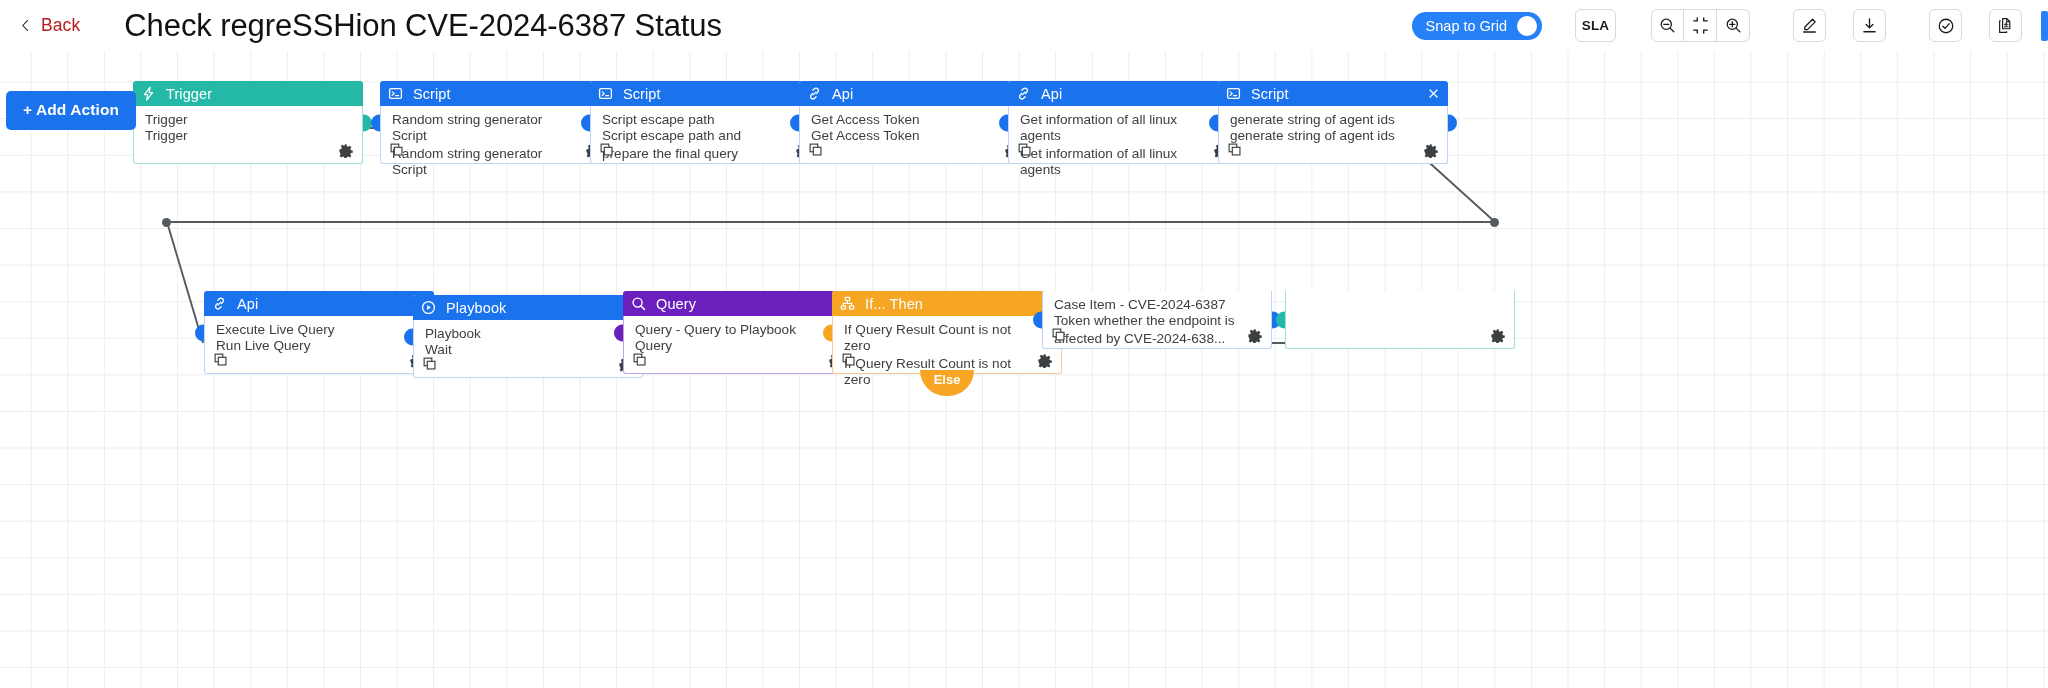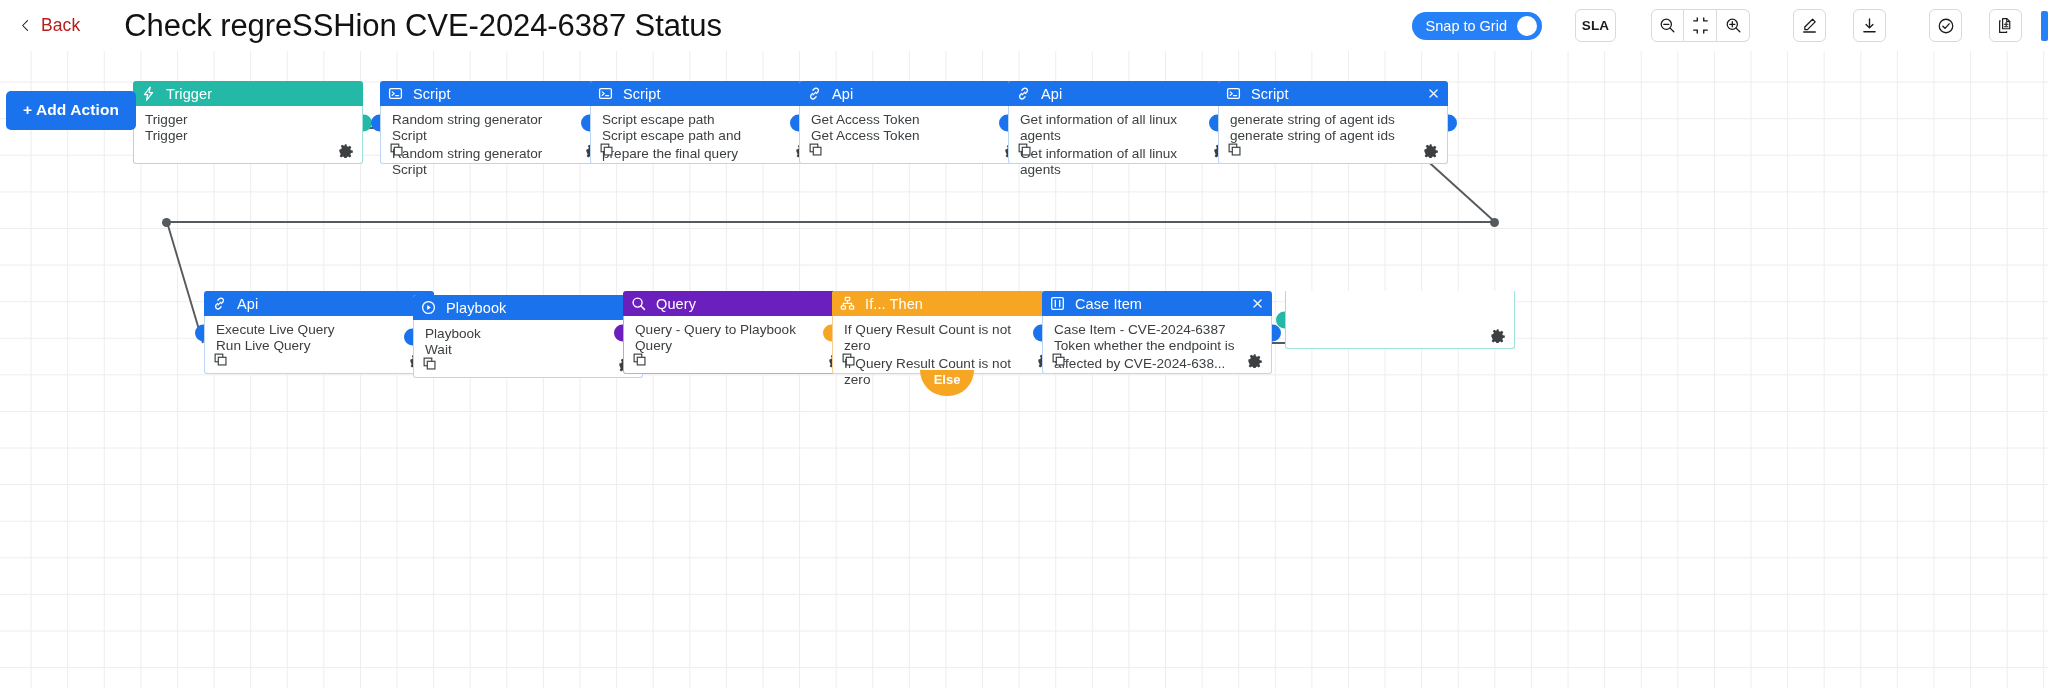--- a/index.html
+++ b/index.html
@@ -648,36 +648,20 @@
                 <path d="M7.5 4.3a3.2 3.2 0 100 6.4 3.2 3.2 0 000-6.4zm0 4.9a1.7 1.7 0 110-3.4 1.7 1.7 0 010 3.4z"></path>
                 <path d="M6.35.9h2.3l.35 2.05 1.45.6 1.75-1.1 1.6 1.6-1.1 1.75.6 1.45 2.05.35v2.3l-2.05.35-.6 1.45 1.1 1.75-1.6 1.6-1.75-1.1-1.45.6-.35 2.05h-2.3l-.35-2.05-1.45-.6-1.75 1.1-1.6-1.6 1.1-1.75-.6-1.45L.9 8.65v-2.3l2.05-.35.6-1.45-1.1-1.75 1.6-1.6 1.75 1.1 1.45-.6z" transform="scale(.93) translate(.55 .55)"></path>
               </g>
             </svg></span>
         </div>
         <span class="port left" style="background:#f6a623"></span>
         <span class="port right" style="background:#f6a623"></span>
         <div class="else-bubble">Else</div>
       </div>
       <div class="node" style="left: 1042px; top: 240px;">
-        <div class="node-head" style="background:#1a73ec">
-          <svg class="nh-icon" viewBox="0 0 15 15" width="15" height="15">
-            <rect x="1.7" y="1.7" width="11.6" height="11.6" rx="1.3" fill="none" stroke="#fff" stroke-width="1.3"></rect>
-            <g stroke="#fff" stroke-width="1.3" stroke-linecap="round">
-              <line x1="5.3" y1="4.4" x2="5.3" y2="10.6"></line>
-              <line x1="9.7" y1="4.4" x2="9.7" y2="10.6"></line>
-            </g>
-          </svg>
-          <span class="nh-title">Case Item</span>
-          <span class="nh-close"><svg class="" viewBox="0 0 15 15" width="14" height="14">
-              <g stroke="#fff" stroke-width="1.5" stroke-linecap="round">
-                <line x1="3.2" y1="3.2" x2="10.8" y2="10.8"></line>
-                <line x1="10.8" y1="3.2" x2="3.2" y2="10.8"></line>
-              </g>
-            </svg></span>
-        </div>
         <div class="node-body" style="border-color:#bcd5f5">
           <div class="node-line">Case Item - CVE-2024-6387</div>
           <div class="node-line">Token whether the endpoint is</div>
           <div class="node-overflow">
             <div class="node-line">affected by CVE-2024-638...</div>
           </div>
           <span class="copy-icon"><svg class="" viewBox="0 0 15 15" width="14" height="14">
               <g fill="none" stroke="#3c4043" stroke-width="1.25">
                 <rect x="1.2" y="1.2" width="8.2" height="8.2"></rect>
                 <rect x="4.6" y="4.6" width="8.2" height="8.2" fill="#fff"></rect>

